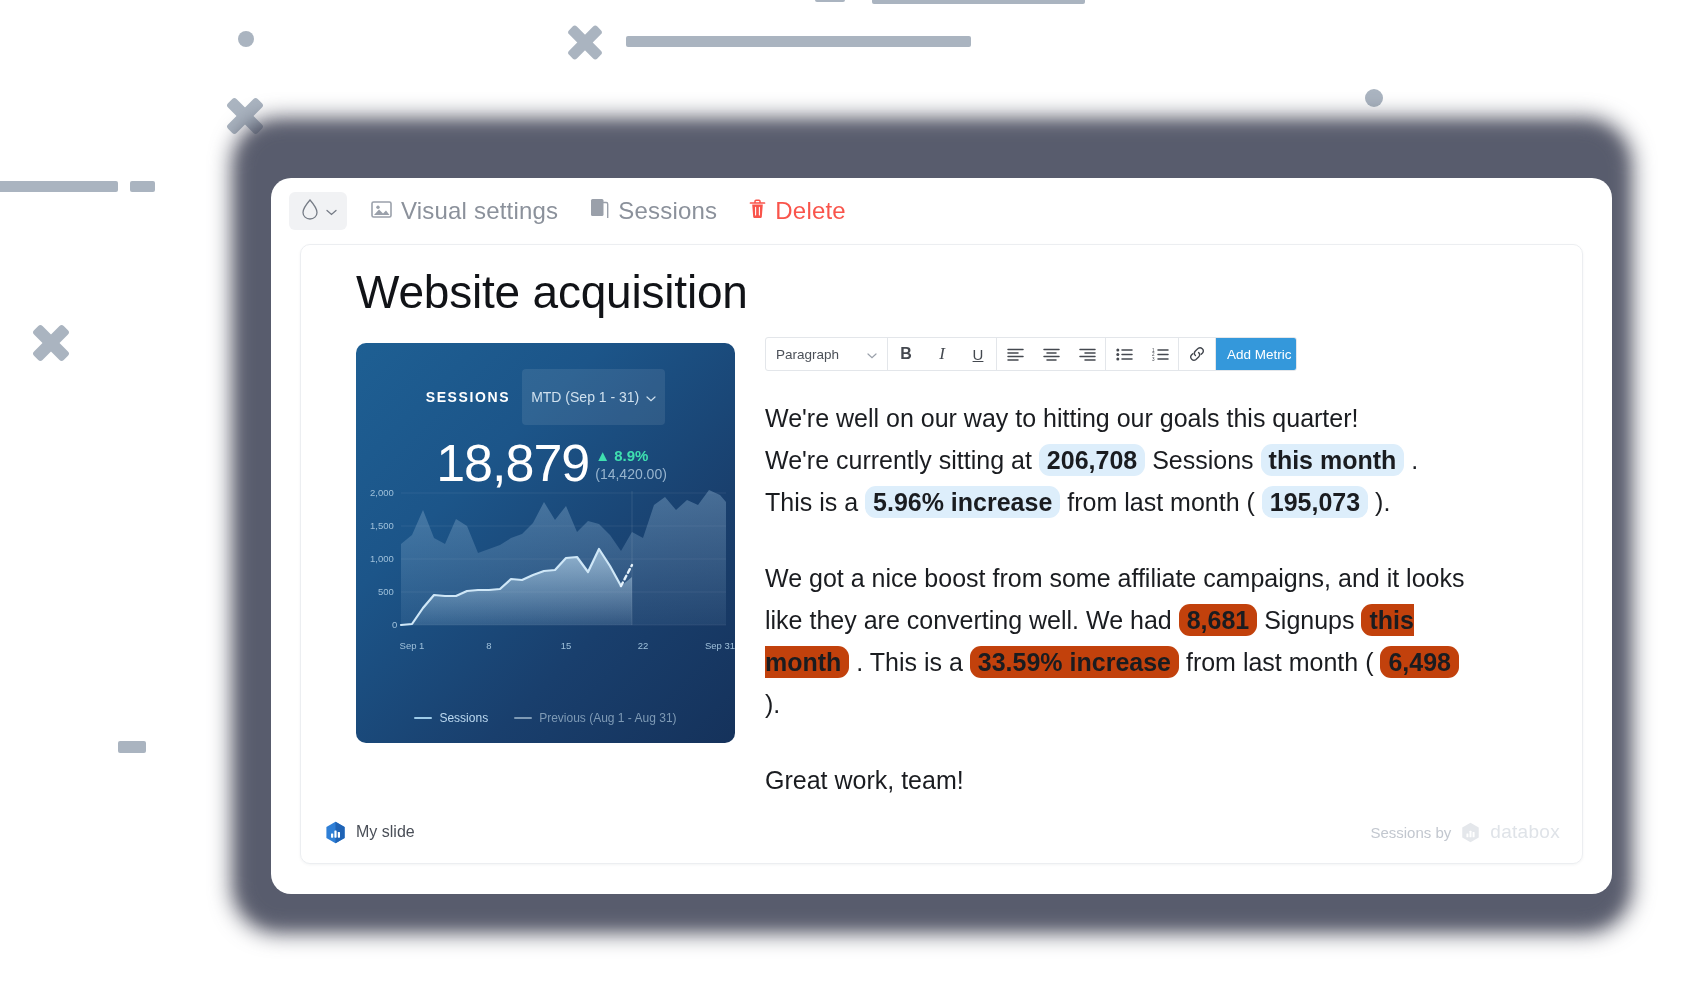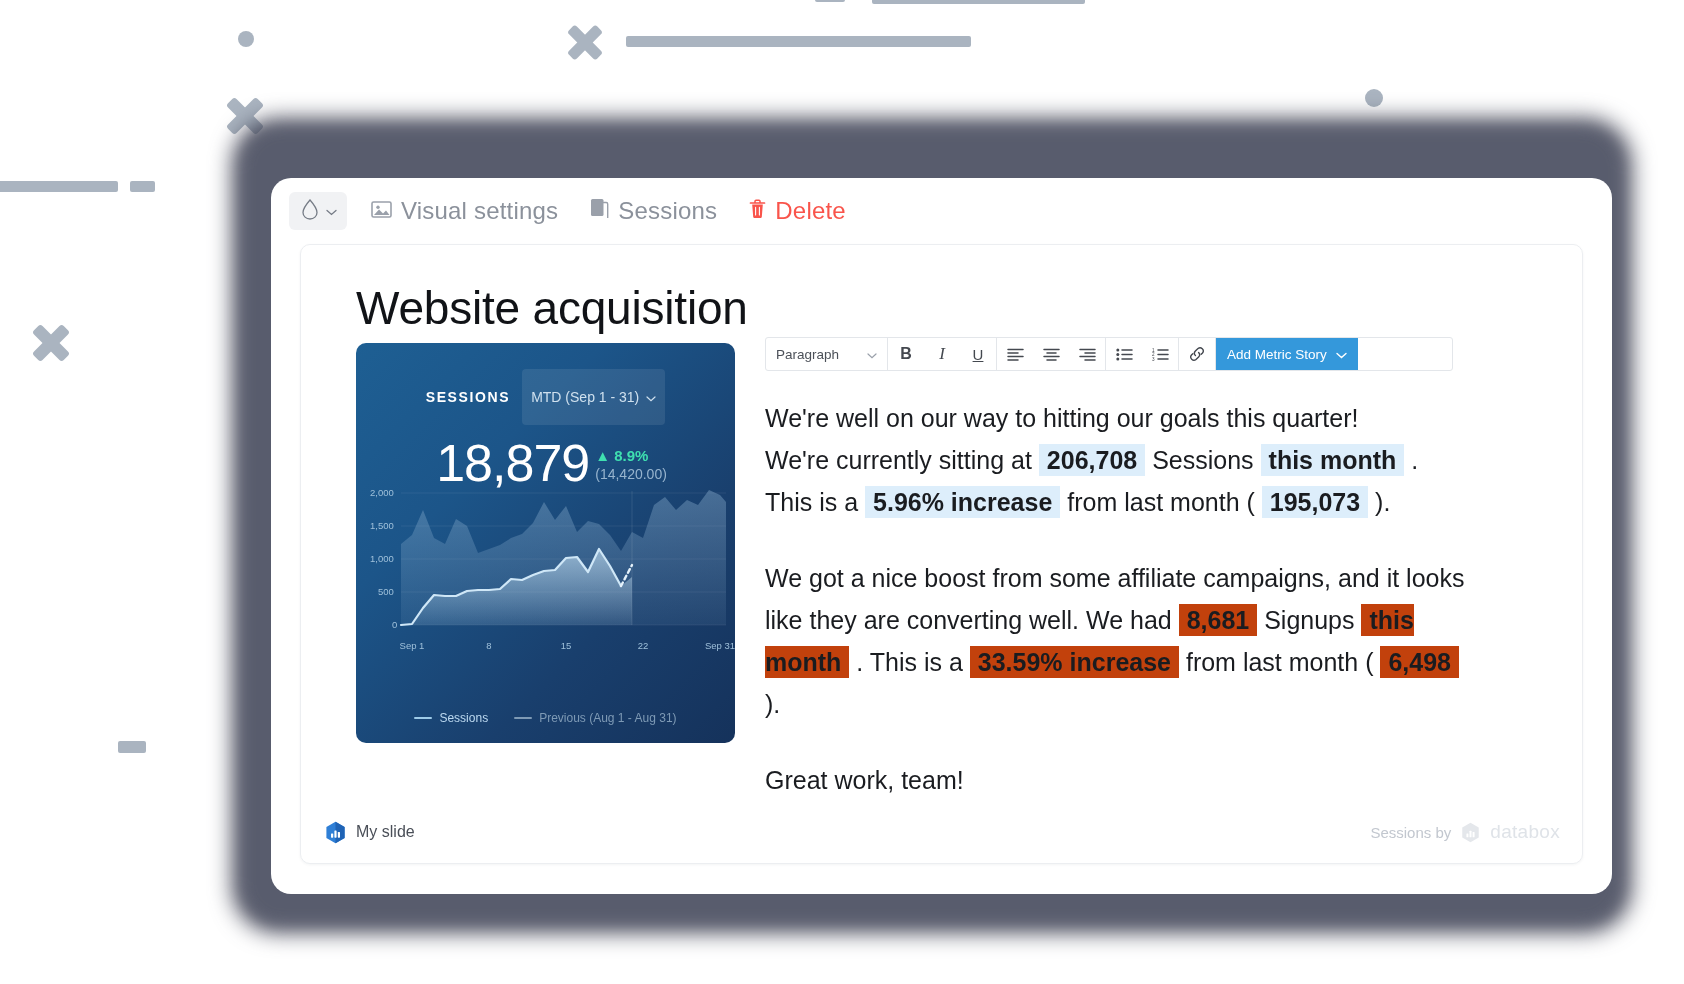--- a/index.html
+++ b/index.html
@@ -132,21 +132,21 @@
     background: #ffffff;
     border: 1px solid #eceef1;
     border-radius: 10px;
     box-shadow: 0 1px 3px rgba(20,30,50,0.05);
     box-sizing: border-box;
   }
 
   .slide-title {
     position: absolute;
     left: 55px;
-    top: 36px;
+    top: 20px;
     font-size: 46px;
     color: #111317;
     letter-spacing: -0.2px;
   }
 
   
   .metric-card {
     position: absolute;
     left: 55px;
     top: 98px;
@@ -229,21 +229,21 @@
   
   .editor { position: absolute; left: 464px; top: 92px; right: 30px; }
 
   .edit-toolbar {
     display: flex;
     align-items: stretch;
     height: 34px;
     border: 1px solid #e3e6ea;
     border-radius: 3px;
     background: #ffffff;
-    width: 688px;
+    width: 532px;
     box-sizing: border-box;
     overflow: hidden;
   }
   .tb-group {
     display: flex;
     align-items: center;
     border-right: 1px solid #e3e6ea;
   }
   .tb-group:last-child { border-right: none; }
   .tb-select {
@@ -283,21 +283,21 @@
   .body-text {
     margin-top: 26px;
     font-size: 25px;
     line-height: 1.68;
     color: #1a1c20;
     width: 700px;
   }
   .body-text p { margin: 0 0 34px 0; }
   .body-text p:last-child { margin-bottom: 7px; }
   .hl {
-    border-radius: 0;
+    border-radius: 11px;
     padding: 2px 8px;
     font-weight: bold;
   }
   .hl.blue { background: #ddeefb; }
   .hl.purple { background: #c2410c; }
 
   
   .slide-footer {
     position: absolute;
     left: 0; right: 0;

